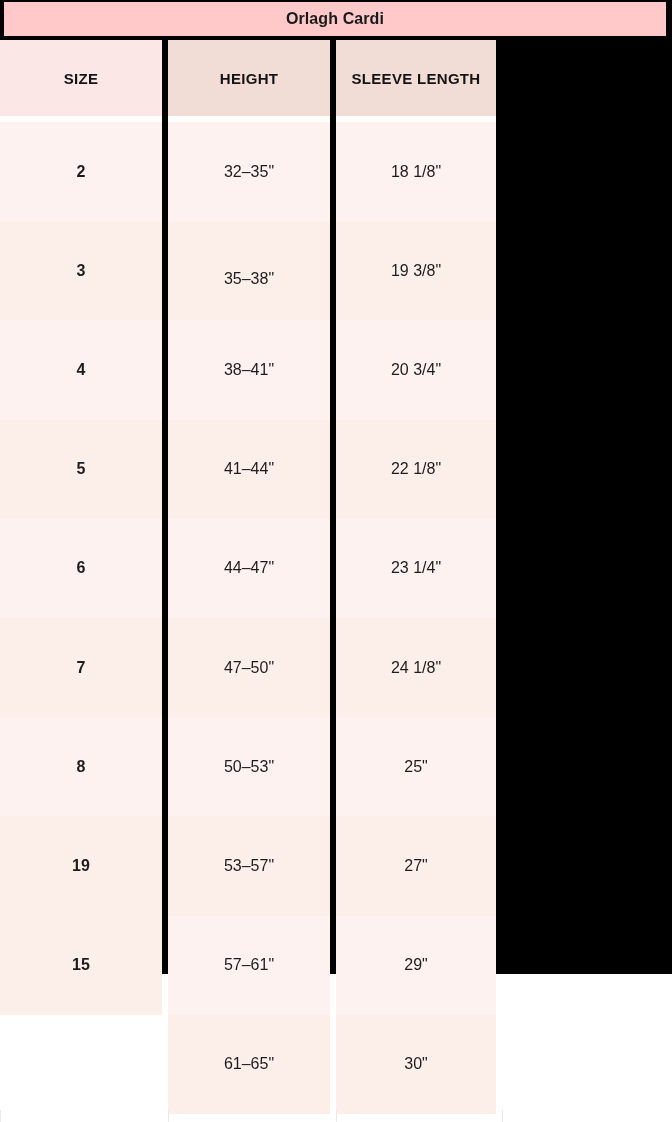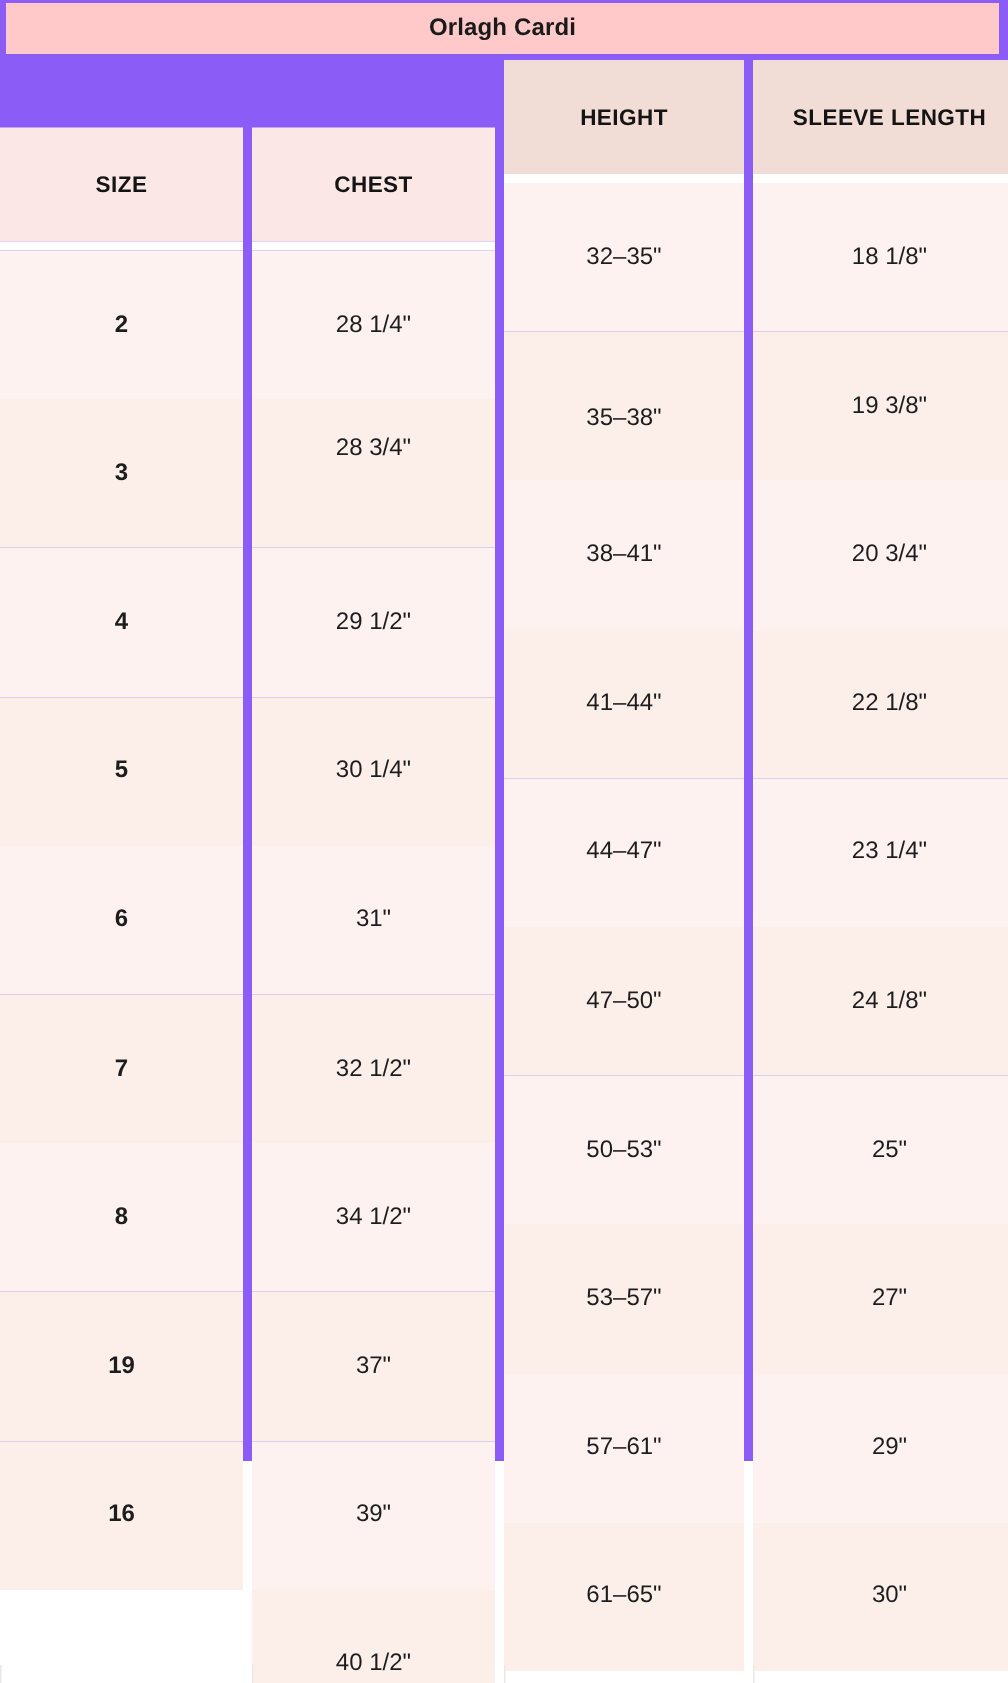--- a/index.html
+++ b/index.html
@@ -12,21 +12,21 @@
     height: 1122px;
     overflow: hidden;
     font-family: "Liberation Sans", sans-serif;
     -webkit-font-smoothing: antialiased;
   }
 
   .size-chart {
     position: relative;
     width: 672px;
     height: 974px;
-    background: #8b5cf6;
+    background: #000000;
     box-sizing: border-box;
   }
 
   
   .chart-title {
     position: absolute;
     left: 4px;
     top: 2px;
     width: 662px;
     height: 34px;
@@ -68,21 +68,21 @@
     justify-content: center;
     font-size: 15px;
     font-weight: bold;
     color: #141414;
     letter-spacing: 0.3px;
     text-align: center;
     box-sizing: border-box;
     padding: 0 4px;
     white-space: nowrap;
   }
-  .col-header.tint-light { background: #fbe7e6; margin-top: 45px; }
+  .col-header.tint-light { background: #fbe7e6; }
   .col-header.tint-deep  { background: #f2dcd6; }
 
   
   .header-gap { height: 6px; background: #ffffff; }
 
   
   .col-body { display: flex; flex-direction: column; }
 
   .cell {
     height: 99.2px;
@@ -136,37 +136,21 @@
         <div class="header-gap"></div>
         <div class="col-body">
           <div class="cell stripe-a size-cell">2</div>
           <div class="cell stripe-b size-cell">3</div>
           <div class="cell stripe-a size-cell">4</div>
           <div class="cell stripe-b size-cell">5</div>
           <div class="cell stripe-a size-cell">6</div>
           <div class="cell stripe-b size-cell">7</div>
           <div class="cell stripe-a size-cell">8</div>
           <div class="cell stripe-b size-cell">19</div>
-          <div class="cell stripe-b size-cell">16</div>
-        </div>
-      </div>
-      <div class="chart-col">
-        <div class="col-header tint-light">CHEST</div>
-        <div class="header-gap"></div>
-        <div class="col-body">
-          <div class="cell stripe-a">28 1/4"</div>
-          <div class="cell stripe-b nudge-up">28 3/4"</div>
-          <div class="cell stripe-a">29 1/2"</div>
-          <div class="cell stripe-b">30 1/4"</div>
-          <div class="cell stripe-a">31"</div>
-          <div class="cell stripe-b">32 1/2"</div>
-          <div class="cell stripe-a">34 1/2"</div>
-          <div class="cell stripe-b">37"</div>
-          <div class="cell stripe-a">39"</div>
-          <div class="cell stripe-b">40 1/2"</div>
+          <div class="cell stripe-b size-cell">15</div>
         </div>
       </div>
       <div class="chart-col">
         <div class="col-header tint-deep">HEIGHT</div>
         <div class="header-gap"></div>
         <div class="col-body">
           <div class="cell stripe-a">32–35"</div>
           <div class="cell stripe-b nudge-down">35–38"</div>
           <div class="cell stripe-a">38–41"</div>
           <div class="cell stripe-b">41–44"</div>

